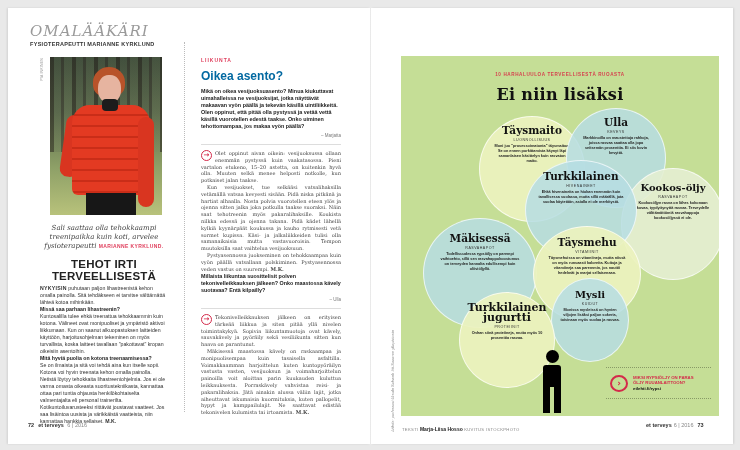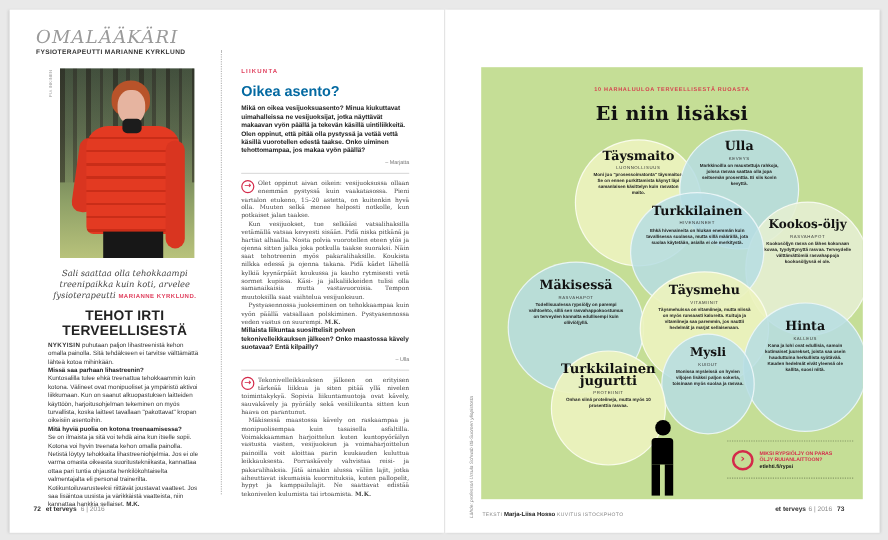--- a/index.html
+++ b/index.html
@@ -198,25 +198,20 @@
     <div class="cat">RASVAHAPOT</div>
     <div class="cd">Todellisuudessa rypsiöljy on parempi vaihtoehto, sillä sen rasvahappokoostumus on terveyden kannalta edullisempi kuin oliiviöljyllä.</div>
   </div>
 
   <div class="circle c-yellow c-ring" style="left:132px;top:170px;width:108px;height:96px;padding:10px 12px 0">
     <div class="ct" style="font-size:10.5px">Täysmehu</div>
     <div class="cat">VITAMIINIT</div>
     <div class="cd">Täysmehuissa on vitamiineja, mutta niissä on myös runsaasti kaloreita. Kuituja ja vitamiineja saa paremmin, jos nauttii hedelmät ja marjat sellaisenaan.</div>
   </div>
 
-  <div class="circle c-blue c-ring" style="left:218px;top:196px;width:104px;height:108px;padding:14px 14px 0">
-    <div class="ct" style="font-size:10.5px">Hinta</div>
-    <div class="cat">KALLEUS</div>
-    <div class="cd">Kana ja lohi ovat edullisia, samoin kotimaiset juurekset, joista saa usein hauduttuina herkullista syötävää. Kauden hedelmät eivät yleensä ole kallita, suosi niitä.</div>
-  </div>
 
   <div class="circle c-blue c-ring" style="left:150px;top:222px;width:78px;height:84px;padding:10px 8px 0">
     <div class="ct" style="font-size:10px">Mysli</div>
     <div class="cat">KUIDUT</div>
     <div class="cd">Monissa mysleissä on hyvien viljojen lisäksi paljon sokeria, toisinaan myös suolaa ja rasvaa.</div>
   </div>
 
   <div class="circle c-yellow c-ring" style="left:58px;top:236px;width:96px;height:96px;padding:10px 10px 0">
     <div class="ct" style="font-size:11px;line-height:10px">Turkkilainen jugurtti</div>
     <div class="cat">PROTEIINIT</div>

